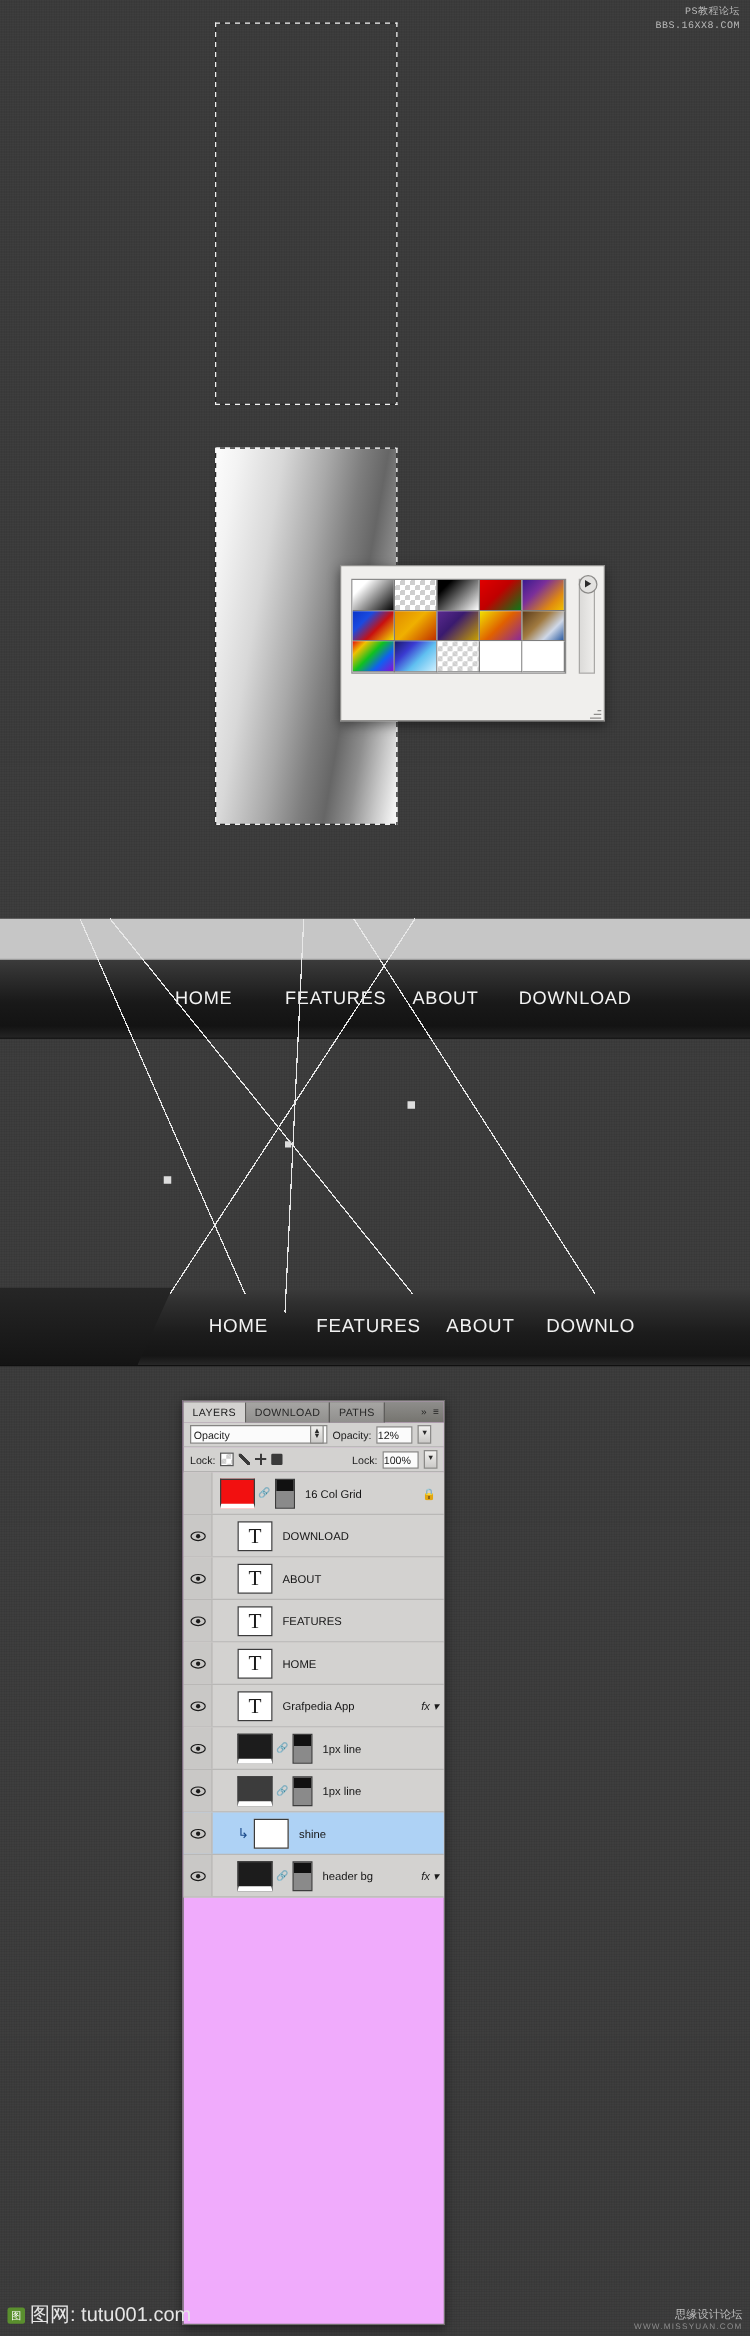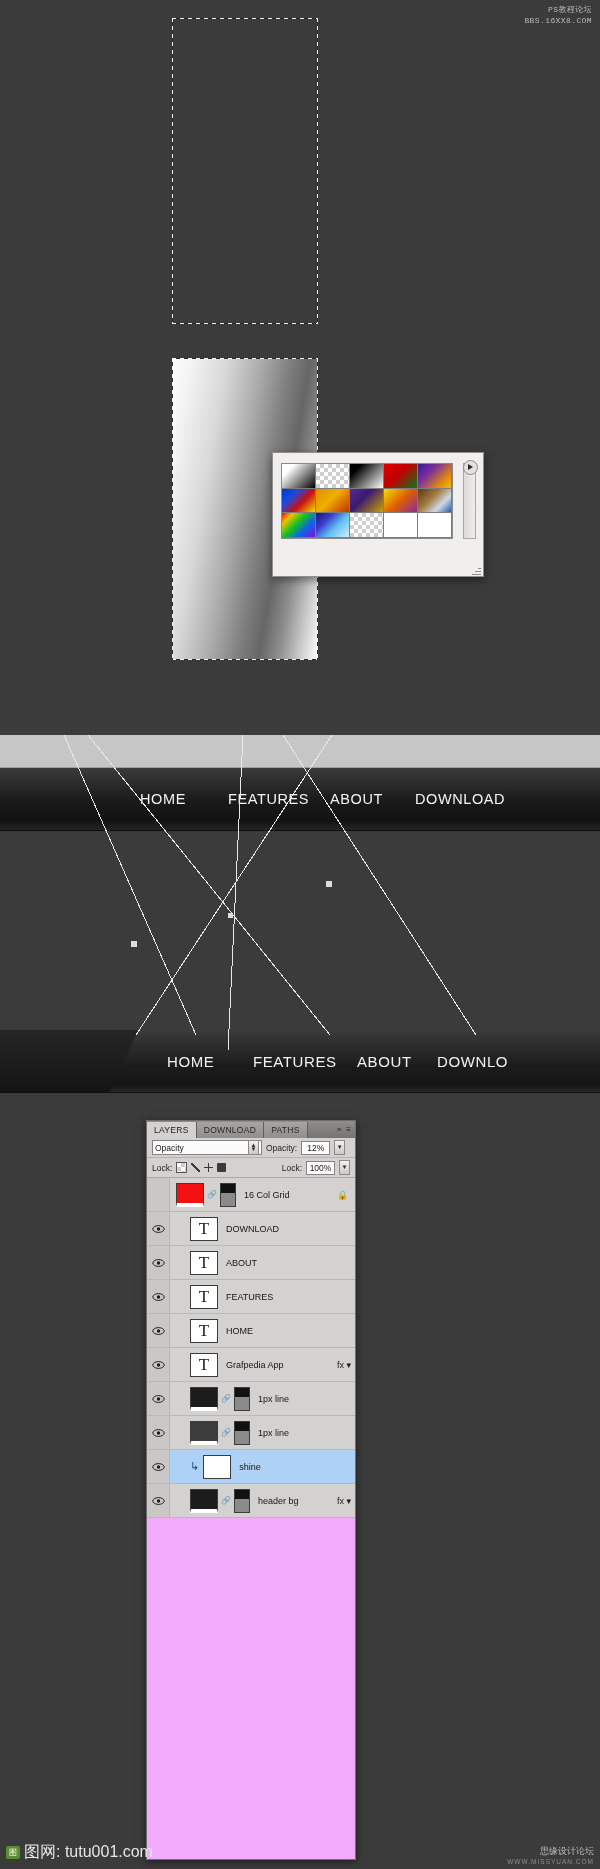--- a/index.html
+++ b/index.html
@@ -88,40 +88,40 @@
   #layers .row1{display:flex;align-items:center;height:19px;padding:0 5px;gap:4px;
      background:#d3d2d0;border-bottom:1px solid #b4b3b1;}
   #layers .row2{display:flex;align-items:center;height:19px;padding:0 5px;gap:4px;
      background:#d3d2d0;border-bottom:1px solid #a9a8a6;}
   .selbox{background:#fbfbfb;border:1px solid #858482;height:13px;display:flex;
      align-items:center;justify-content:space-between;font-size:8.5px;padding:0 2px;}
   .spin{width:9px;height:13px;background:linear-gradient(180deg,#f2f1ef,#cbcac8);
      border:1px solid #8b8a88;display:flex;flex-direction:column;
      align-items:center;justify-content:center;line-height:.55;font-size:6px;color:#2a2a2a;}
   .numfield{background:#fbfbfb;border:1px solid #858482;height:12px;min-width:27px;
-     font-size:8.5px;text-align:center;line-height:12px;}
+     font-size:8.5px;text-align:left;line-height:12px;}
   .lbl{font-size:8.5px;}
 
   .lockicons{display:flex;gap:4px;align-items:center;}
   .li{width:9px;height:9px;}
 
   #layers .stack{background:#d3d2d0;}
   .lrow{display:flex;align-items:center;height:33px;border-bottom:1px solid #b9b8b6;
      background:#d3d2d0;position:relative;}
   .lrow.sel{background:#aed2f5;}
   .eyecell{width:22px;height:100%;display:flex;align-items:center;justify-content:center;
      border-right:1px solid #b9b8b6;background:#c9c8c6;}
   .lrow.sel .eyecell{background:#c9c8c6;}
   .eye{width:13px;height:10px;}
   .thumbcell{display:flex;align-items:center;gap:3px;padding-left:6px;}
   .th{width:28px;height:24px;border:1px solid #3c3c3c;background:#fff;box-sizing:border-box;position:relative;}
   .th.mask{width:16px;height:24px;border:1px solid #3c3c3c;}
   .lname{font-size:9px;margin-left:8px;color:#151515;white-space:nowrap;}
   .link{font-size:9px;color:#333;}
-  .fx{position:absolute;right:4px;font-size:9px;color:#1a1a1a;}
+  .fx{position:absolute;right:4px;font-style:italic;font-size:9px;color:#1a1a1a;}
   .lockglyph{position:absolute;right:6px;font-size:9px;}
   .tglyph{font-family:"Liberation Serif",serif;font-size:17px;color:#1c1c1c;
      display:flex;align-items:center;justify-content:center;height:100%;}
   .folder{width:15px;height:11px;background:#b9b8b6;border:1px solid #4a4a4a;border-radius:1px;}
   .tri{width:0;height:0;border-left:4px solid transparent;border-right:4px solid transparent;
      border-top:5px solid #3a3a3a;}
 
   
   .wm{position:absolute;color:#b9b9b9;font-size:8px;line-height:11px;text-align:right;
      letter-spacing:.4px;font-family:"DejaVu Sans",sans-serif;}

